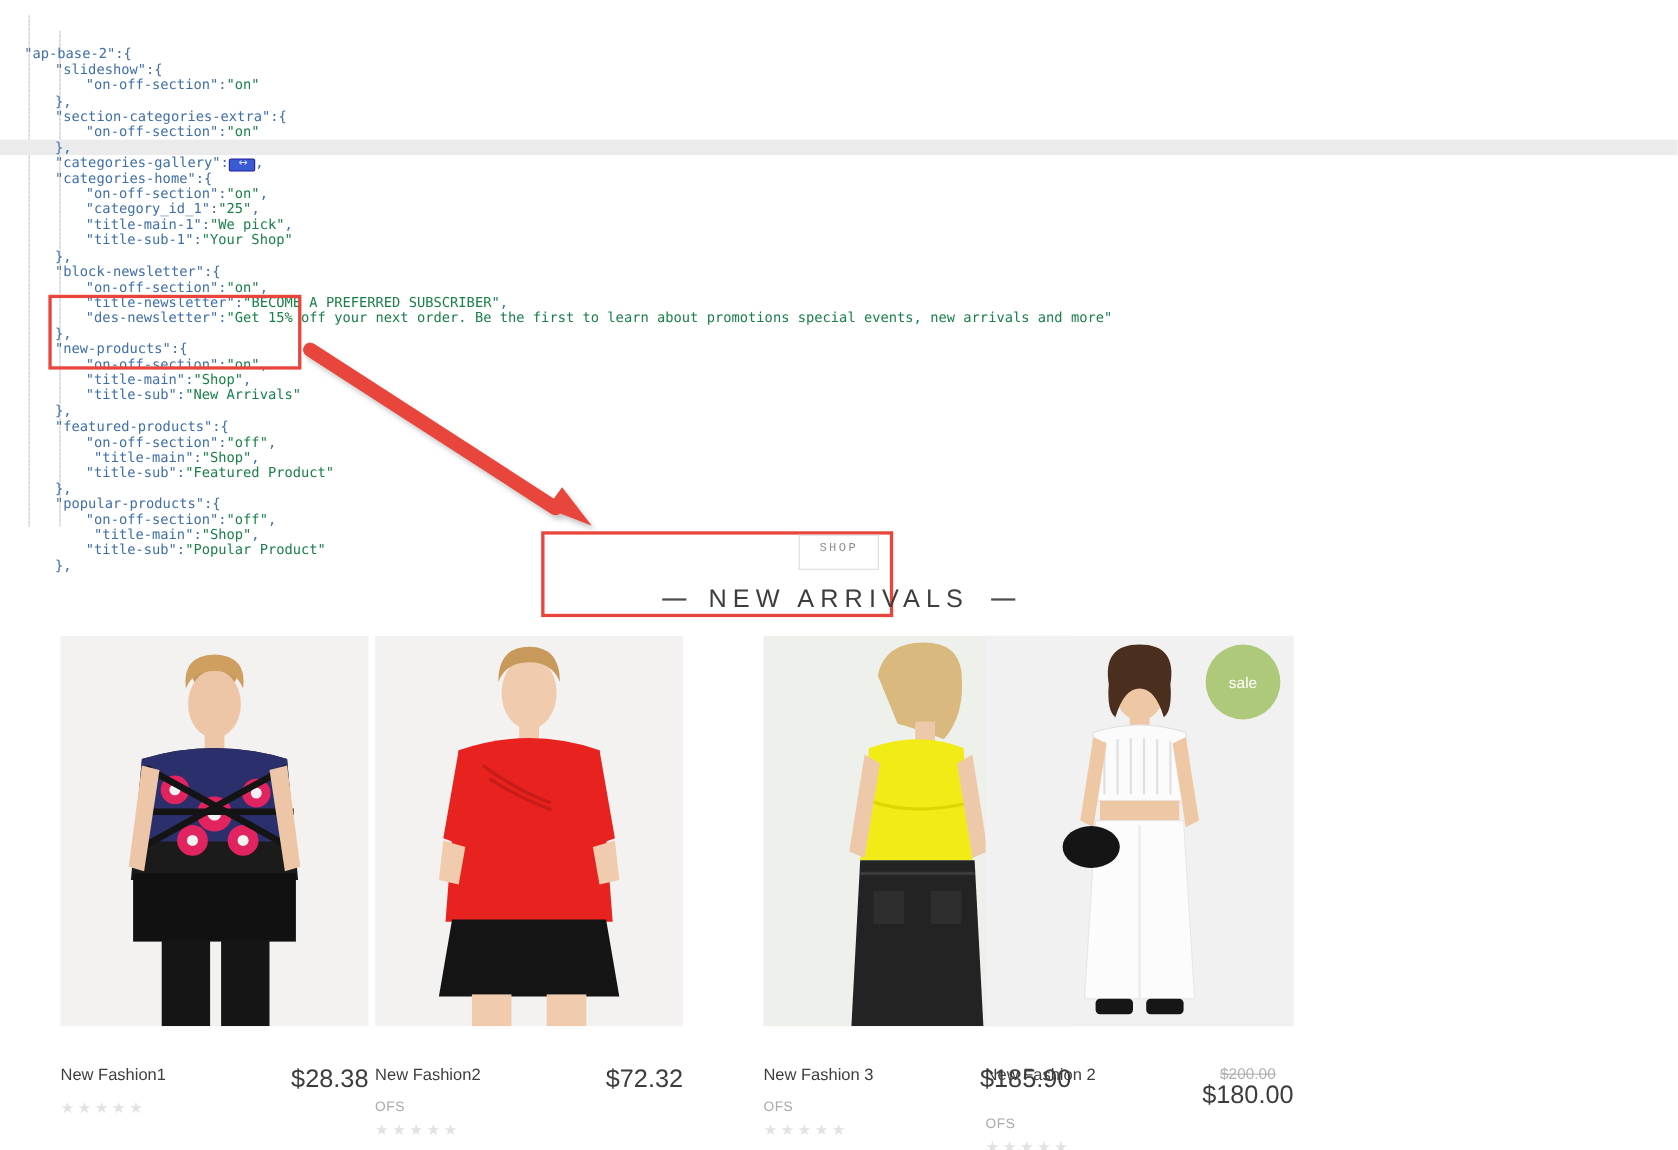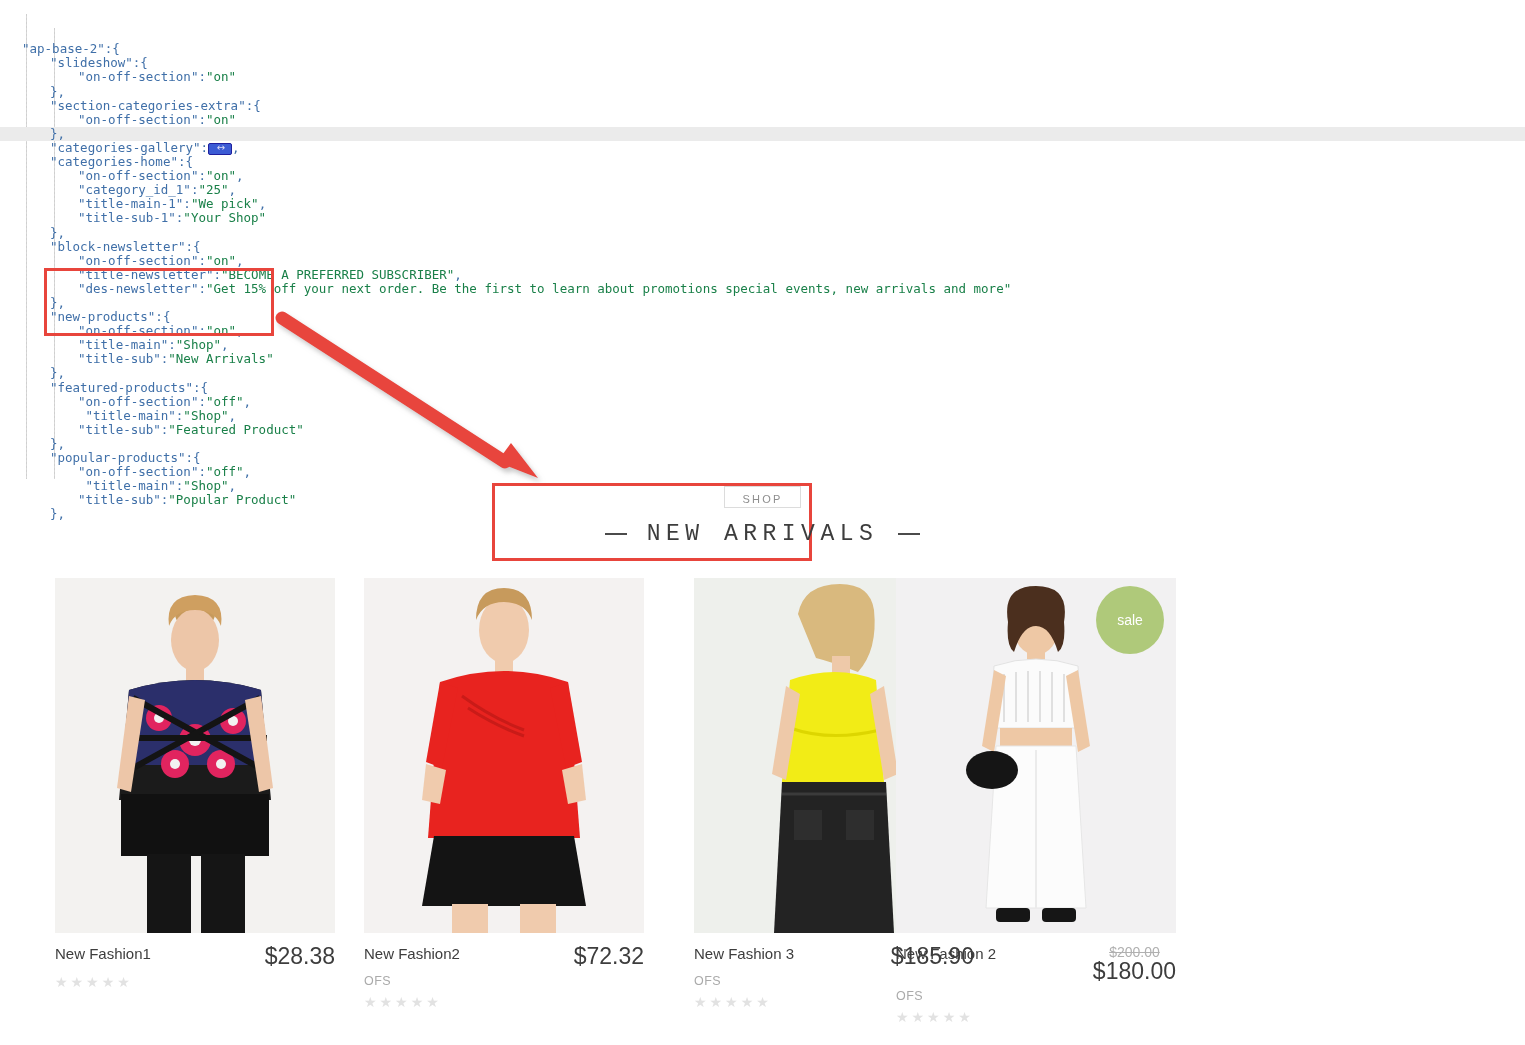--- a/index.html
+++ b/index.html
@@ -61,37 +61,37 @@
   #arrow-layer { position: absolute; left: 0; top: 0; width: 1525px; height: 1045px; pointer-events: none; }
 
   
   #section-heading {
     position: absolute; left: 0; top: 486px; width: 1525px;
     text-align: center;
   }
   .shop-badge {
     display: inline-block;
     border: 1px solid #dcdcdc;
-    padding: 6px 18px 2px;
+    padding: 6px 18px 12px;
     font-size: 11px;
     letter-spacing: 2.2px;
     color: #8e8e8e;
-    font-family: Liberation Sans, sans-serif;
+    font-family: Liberation Mono, monospace;
   }
   .arrivals-row {
     margin-top: 13px;
     display: flex; align-items: center; justify-content: center; gap: 20px;
   }
   .dash { width: 22px; height: 2px; background: #4b4b4b; display: inline-block; }
   .arrivals-title {
     font-size: 23px;
     letter-spacing: 5.5px;
     color: #3d3d3d;
     font-weight: 400;
-    font-family: Liberation Mono, monospace;
+    font-family: Liberation Sans, sans-serif;
   }
 
   
   #product-grid {
     position: absolute; left: 0; top: 578px; width: 1525px; height: 460px;
   }
   .product-card { position: absolute; top: 0; width: 280px; }
   .product-media {
     position: relative;
     width: 280px; height: 355px;
@@ -102,21 +102,21 @@
   .sale-badge {
     position: absolute; right: 12px; top: 8px;
     width: 68px; height: 68px; border-radius: 50%;
     background: #afc97a;
     color: #ffffff;
     font-size: 14px;
     display: flex; align-items: center; justify-content: center;
     font-family: "Liberation Sans", sans-serif;
   }
   .product-info { padding-top: 12px; position: relative; }
-  .prow { display: flex; justify-content: space-between; align-items: flex-start; }
+  .prow { display: flex; justify-content: space-between; align-items: flex-start; margin-top: 24px; }
   .pname { font-size: 15px; color: #3d3d3d; font-family: "Liberation Sans", sans-serif; }
   .pprice { font-size: 23px; color: #3d3d3d; font-family: "Liberation Sans", sans-serif; line-height: 1; }
   .pprice-wrap { text-align: center; }
   .pprice-old { font-size: 14px; color: #b0b0b0; text-decoration: line-through; display: block; line-height: 1.1; }
   .pstock { font-size: 12.5px; color: #aaaaaa; margin-top: 6px; letter-spacing: .5px; font-family: "Liberation Sans", sans-serif; }
   .stars { margin-top: 7px; color: #e2e2e2; font-size: 14px; letter-spacing: 3px; line-height: 1; }
 </style>
 </head>
 <body>
 
@@ -187,21 +187,21 @@
         </svg>
       </div>
       <div class="product-info">
         <div class="prow">
           <div class="pname">New Fashion1</div>
           <div class="pprice-wrap"><span class="pprice">$28.38</span></div>
         </div>
         <div class="stars">★★★★★</div>
       </div>
     </div>
-    <div class="product-card" style="left: 364px;">
+    <div class="product-card" style="left: 341px;">
       <div class="product-media">
         <svg viewBox="0 0 280 355">
           <rect width="280" height="355" fill="#f4f2f1"></rect>
           <ellipse cx="140" cy="52" rx="25" ry="33" fill="#f0cbad"></ellipse>
           <path d="M112 42q0-32 28-32t28 32q-7-18-28-18t-28 18z" fill="#c79a5c"></path>
           <rect x="131" y="80" width="18" height="20" fill="#f0cbad"></rect>
           <path d="M76 104q64-22 128 0l12 156H64z" fill="#e8231f"></path>
           <path d="M98 118q30 22 62 34" stroke="#c91b18" stroke-width="3" fill="none"></path>
           <path d="M104 130q28 18 56 28" stroke="#c91b18" stroke-width="3" fill="none"></path>
           <path d="M76 104l-14 80 16 6 16-80z" fill="#e8231f"></path>

